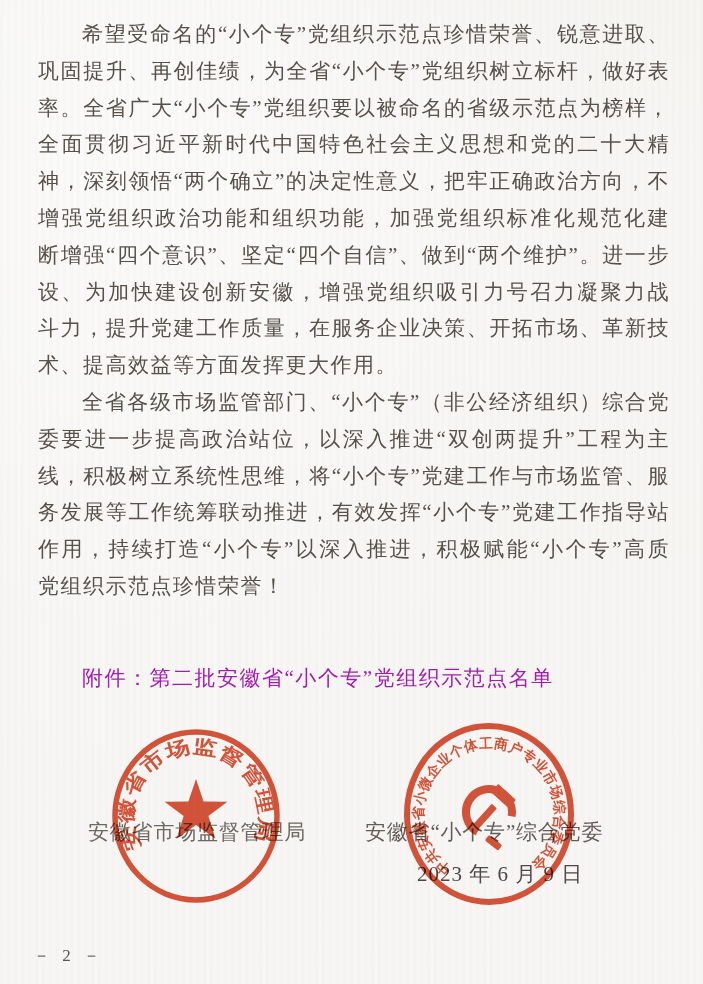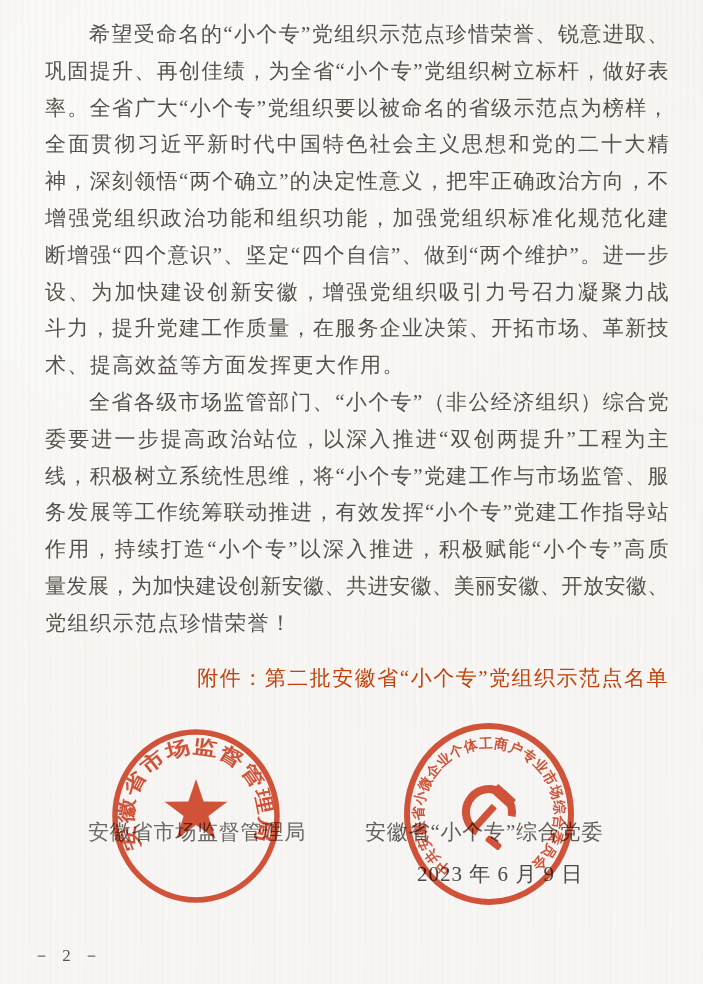--- a/index.html
+++ b/index.html
@@ -13,27 +13,27 @@
     background:
       repeating-linear-gradient(90deg, rgba(210,208,200,0.06) 0 3px, rgba(255,255,255,0.05) 3px 7px),
       radial-gradient(ellipse at 20% 10%, rgba(255,255,255,0.5), rgba(255,255,255,0) 60%);
   }
   .doc-body{
     position:absolute;left:38px;top:16px;width:631px;
     color:#57514b;font-size:21px;letter-spacing:0.5px;
   }
   .line{
     height:36.8px;line-height:36.8px;white-space:nowrap;
-    text-align:justify;text-align-last:justify;margin-left:7px;
+    text-align:justify;text-align-last:justify;
   }
   .line.indent{text-indent:44px;}
   .line.last{text-align:right;text-align-last:left;letter-spacing:1.5px;}
   .attachment{
     position:absolute;left:38px;top:660px;width:631px;height:36.8px;line-height:36.8px;
-    color:#c2410c;font-size:21px;letter-spacing:1.5px;text-indent:44px;white-space:nowrap;text-align:right;
+    color:#a21caf;font-size:21px;letter-spacing:1.5px;text-indent:44px;white-space:nowrap;
   }
   .sig{
     position:absolute;color:#6e6862;font-size:21px;letter-spacing:0.8px;white-space:nowrap;
   }
   .sig-left{left:88px;top:818px;}
   .sig-right{left:365px;top:818px;color:#635d58;}
   .sig-date{
     position:absolute;left:417px;top:860px;color:#4d4945;font-size:21px;
     letter-spacing:1px;white-space:nowrap;
   }
@@ -64,21 +64,20 @@
   <div class="line">增强党组织政治功能和组织功能，加强党组织标准化规范化建</div>
   <div class="line">断增强“四个意识”、坚定“四个自信”、做到“两个维护”。进一步</div>
   <div class="line">设、为加快建设创新安徽，增强党组织吸引力号召力凝聚力战</div>
   <div class="line">斗力，提升党建工作质量，在服务企业决策、开拓市场、革新技</div>
   <div class="line last">术、提高效益等方面发挥更大作用。</div>
   <div class="line indent">全省各级市场监管部门、“小个专”（非公经济组织）综合党</div>
   <div class="line">委要进一步提高政治站位，以深入推进“双创两提升”工程为主</div>
   <div class="line">线，积极树立系统性思维，将“小个专”党建工作与市场监管、服</div>
   <div class="line">务发展等工作统筹联动推进，有效发挥“小个专”党建工作指导站</div>
   <div class="line">作用，持续打造“小个专”以深入推进，积极赋能“小个专”高质</div>
-  <div class="line">量发展，为加快建设创新安徽、共进安徽、美丽安徽、开放安徽、</div>
   <div class="line last">党组织示范点珍惜荣誉！</div>
 </div>
 
 <div class="attachment">附件：第二批安徽省“小个专”党组织示范点名单</div>
 
 <div class="sig sig-left">安徽省市场监督管理局</div>
 <div class="sig sig-right">安徽省“小个专”综合党委</div>
 <div class="sig-date">2023 年 6 月 9 日</div>
 
 <svg class="seal seal-left" width="180" height="180" viewBox="-90 -90 180 180">

